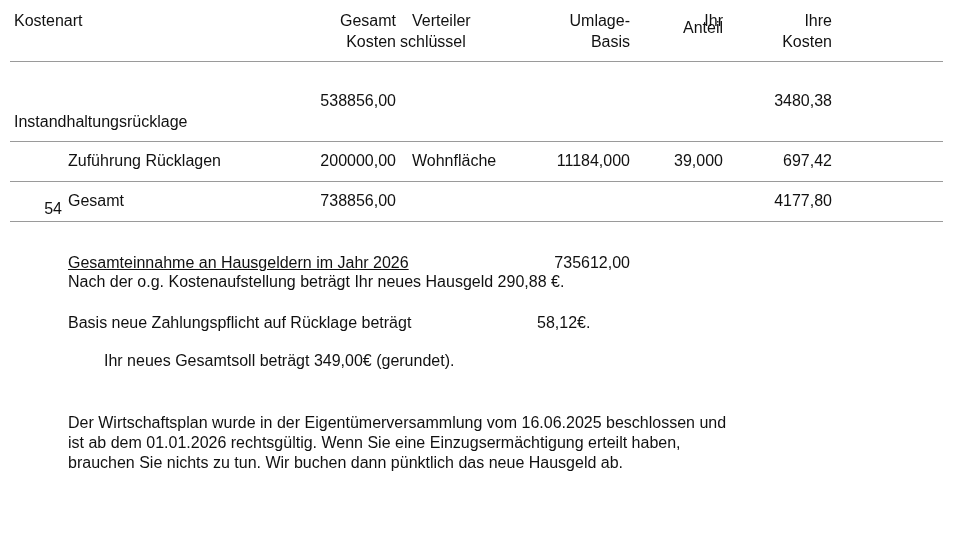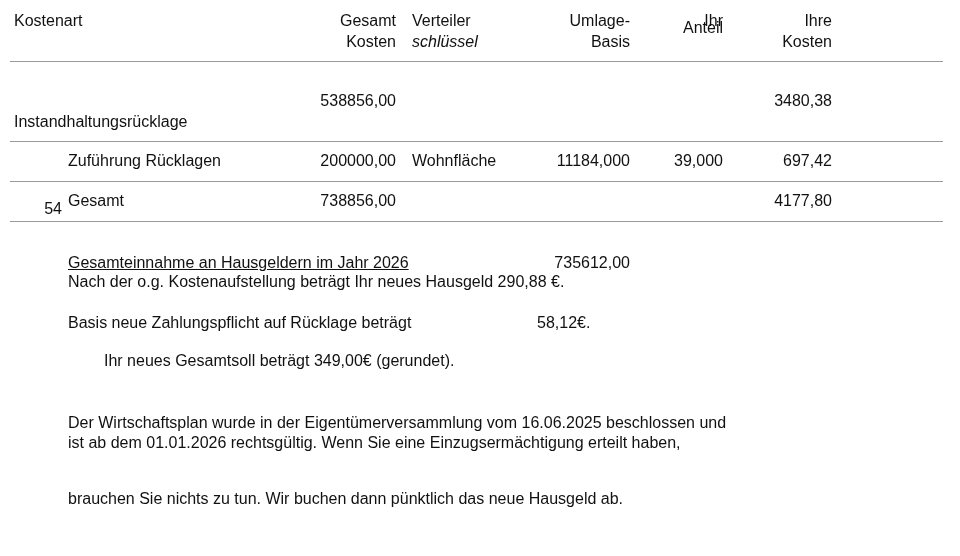--- a/index.html
+++ b/index.html
@@ -15,21 +15,21 @@
 </head>
 <body>
 
 <div>
   <div class="abs" style="left:14px; top:11px;">Kostenart</div>
 
   <div class="abs r" style="right:564px; top:11px;">Gesamt</div>
   <div class="abs r" style="right:564px; top:32px;">Kosten</div>
 
   <div class="abs" style="left:412px; top:11px;">Verteiler</div>
-  <div class="abs" style="left:412px; top:32px;font-style:italic;">schlüssel</div>
+  <div class="abs" style="left:400px; top:32px;">schlüssel</div>
 
   <div class="abs r" style="right:330px; top:11px;">Umlage-</div>
   <div class="abs r" style="right:330px; top:32px;">Basis</div>
 
   <div class="abs r" style="right:237px; top:11px;">Ihr</div>
   <div class="abs r" style="right:237px; top:18px;">Anteil</div>
 
   <div class="abs r" style="right:128px; top:11px;">Ihre</div>
   <div class="abs r" style="right:128px; top:32px;">Kosten</div>
 
@@ -67,14 +67,14 @@
 
   <div class="para" style="top:313px;">Basis neue Zahlungspflicht auf Rücklage beträgt</div>
   <div class="abs" style="left:537px; top:313px;">58,12€.</div>
 
   <div class="para" style="top:351px;margin-left:36px;">Ihr neues Gesamtsoll beträgt 349,00€ (gerundet).</div>
 </div>
 
 <div>
   <div class="para" style="top:413px;">Der Wirtschaftsplan wurde in der Eigentümerversammlung vom 16.06.2025 beschlossen und</div>
   <div class="para" style="top:433px;">ist ab dem 01.01.2026 rechtsgültig. Wenn Sie eine Einzugsermächtigung erteilt haben,</div>
-  <div class="para" style="top:453px;margin-top:36px;">brauchen Sie nichts zu tun. Wir buchen dann pünktlich das neue Hausgeld ab.</div>
+  <div class="para" style="top:453px;">brauchen Sie nichts zu tun. Wir buchen dann pünktlich das neue Hausgeld ab.</div>
 </div>
 
 </body></html>

